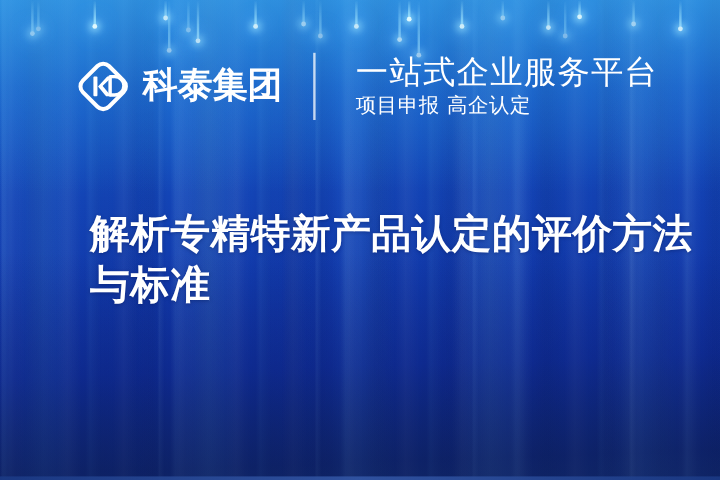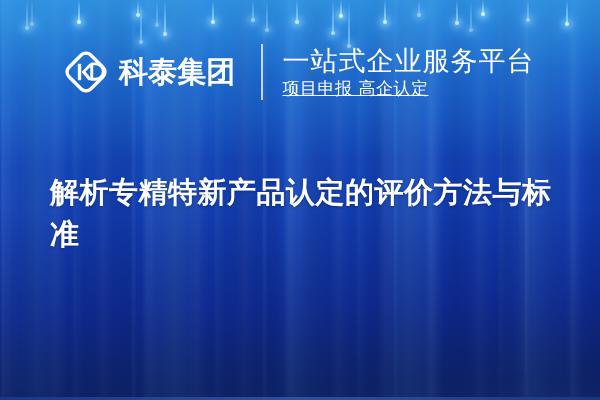--- a/index.html
+++ b/index.html
@@ -165,49 +165,48 @@
   }
 
   .vdivider {
     width: 1.5px;
     height: 56px;
     background: rgba(255,255,255,.75);
     margin: 0 20px 0 22px;
     flex: 0 0 auto;
   }
 
-  .slogan { display: flex; flex-direction: column; justify-content: space-between; }
+  .slogan { display: flex; flex-direction: column; justify-content: space-between; margin-left: 14px; }
   .slogan-main {
     font-family: "DejaVu Serif", "Liberation Serif", serif;
     font-size: 27px;
     line-height: 30px;
     color: #ffffff;
     letter-spacing: 1px;
     white-space: nowrap;
   }
   .slogan-sub {
     margin-top: 3px;
     font-family: "DejaVu Serif", "Liberation Serif", serif;
     font-size: 17px;
     line-height: 19px;
     color: #ffffff;
     letter-spacing: .5px;
     white-space: nowrap;
-    text-decoration: underline;
   }
 
   
   .title {
     position: absolute;
-    left: 50px;
+    left: 75px;
     top: 152px;
     width: 505px;
     font-family: "DejaVu Sans", "Liberation Sans", sans-serif;
     font-weight: 700;
-    font-size: 29px;
+    font-size: 33px;
     line-height: 42px;
     color: #ffffff;
     letter-spacing: .5px;
     text-shadow: 0 1px 3px rgba(3,18,70,.35);
   }
 </style>
 </head>
 <body>
 
 <div id="banner">

